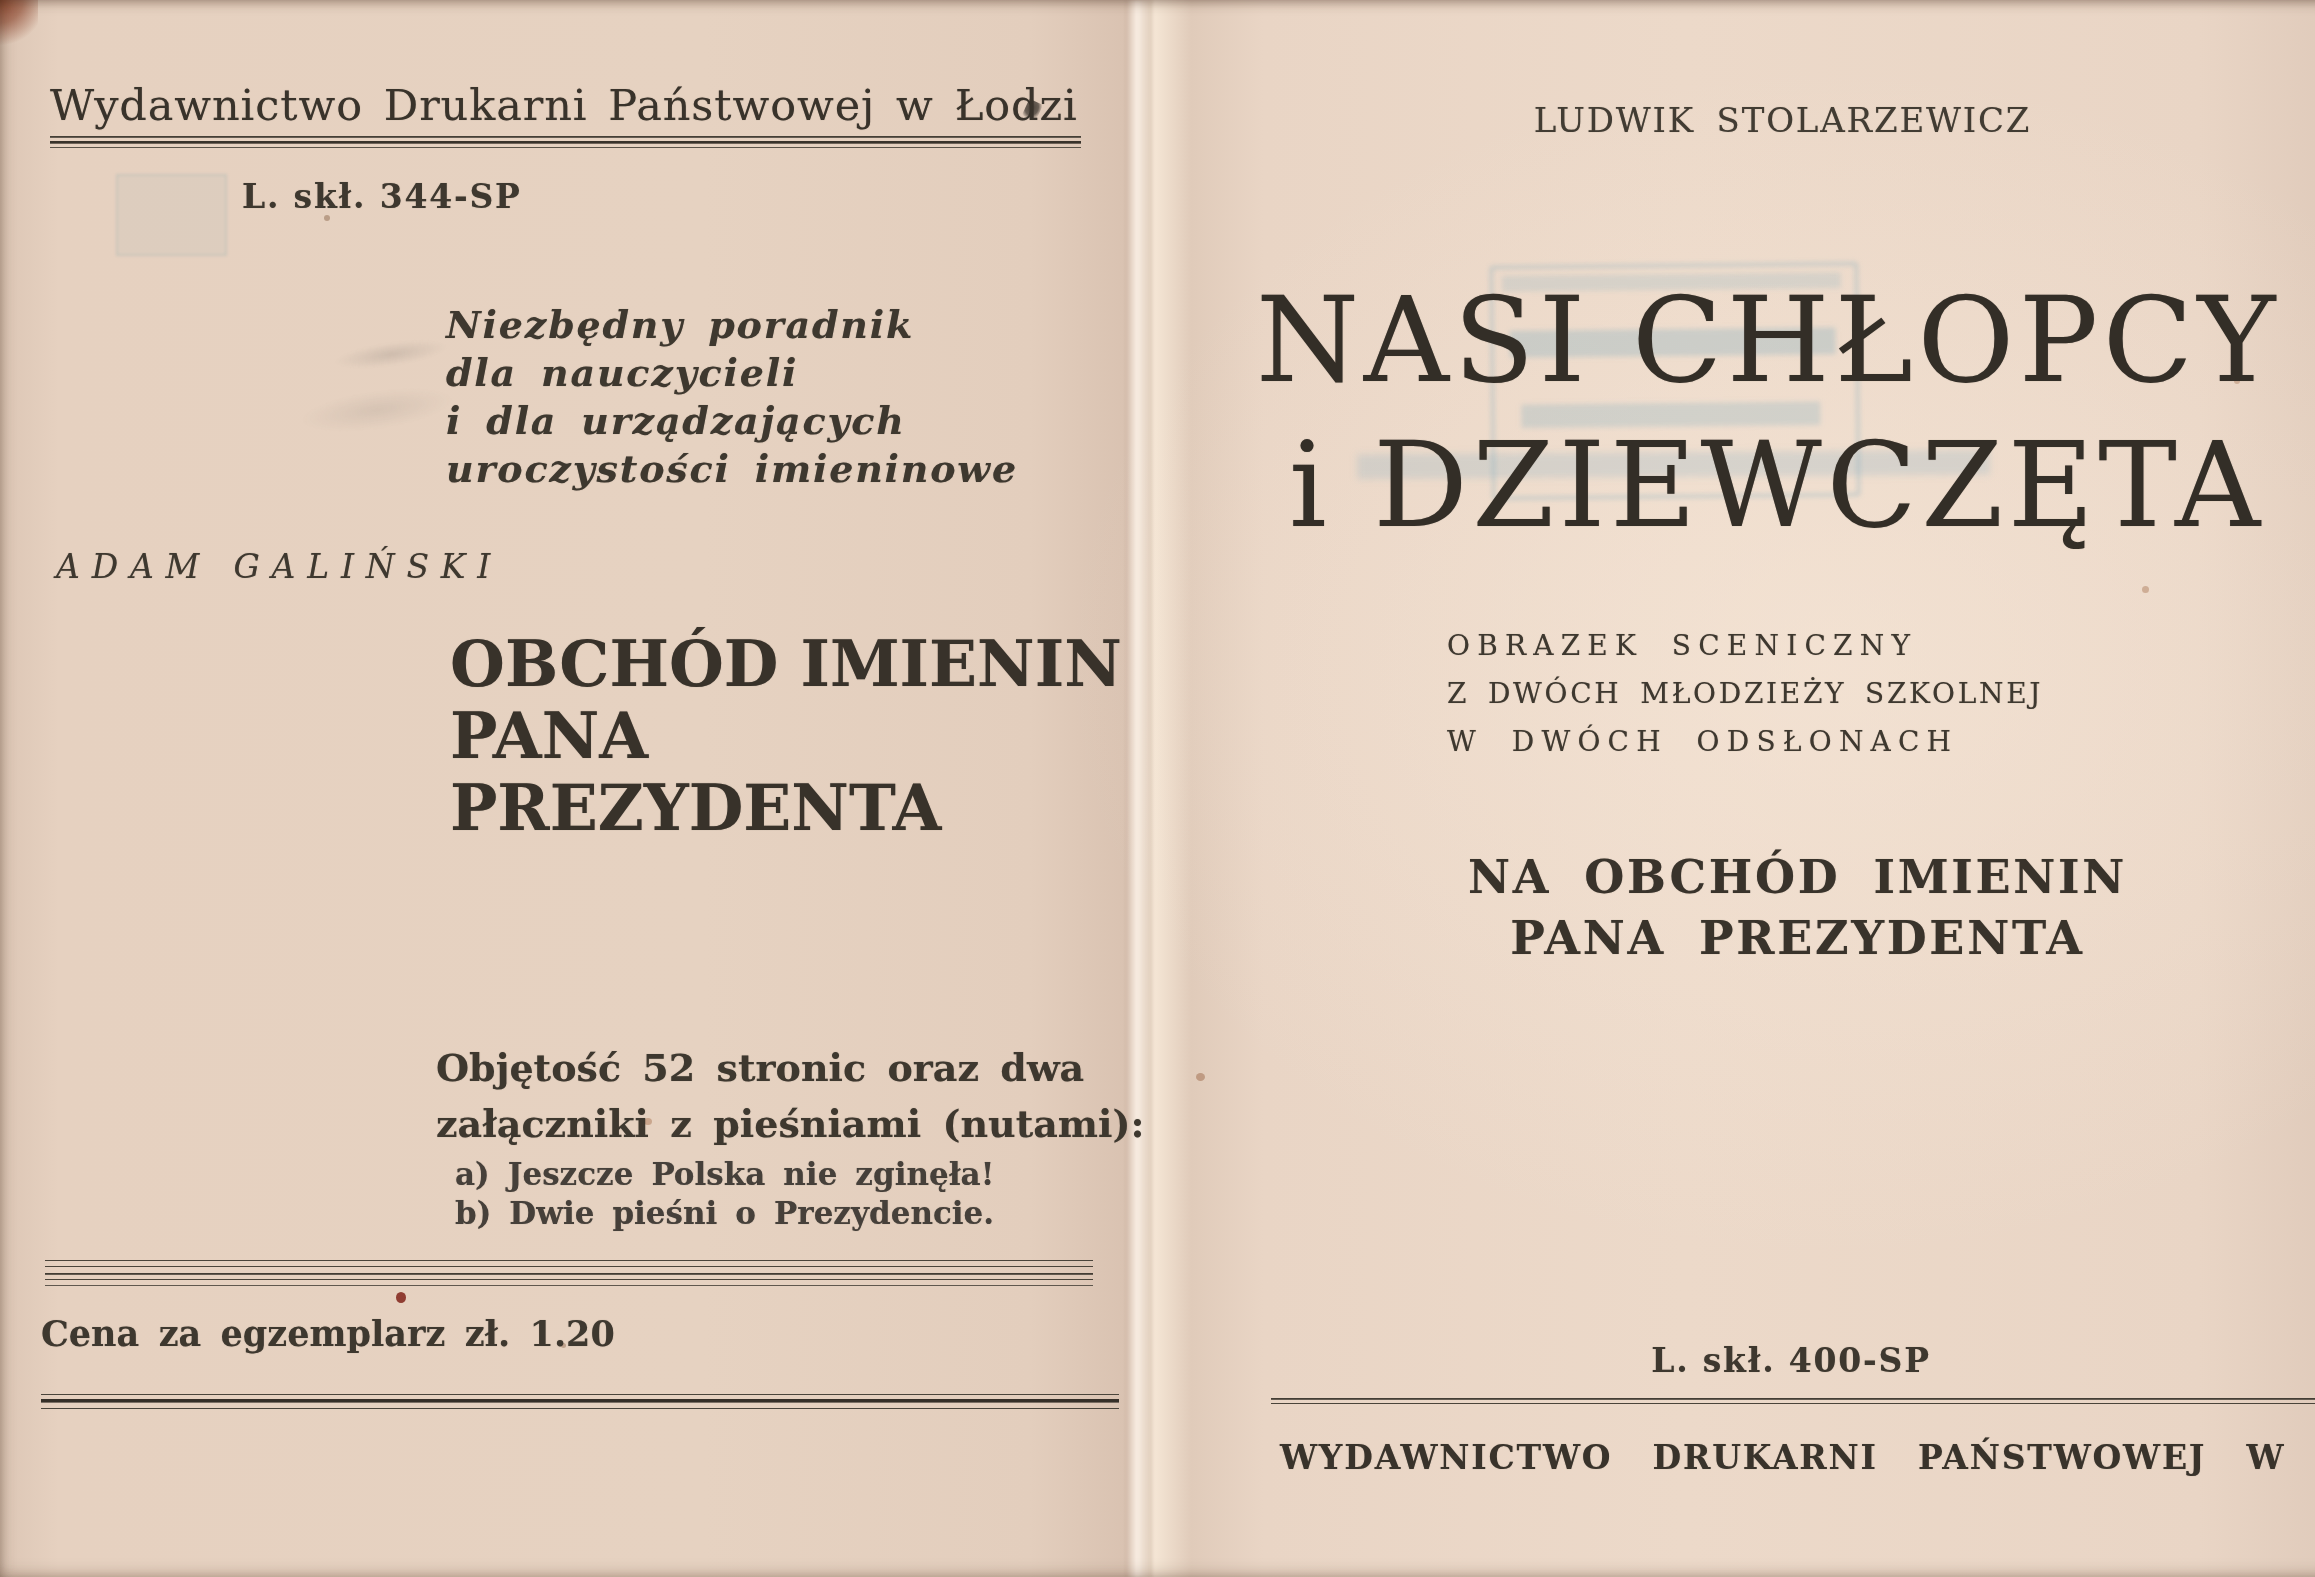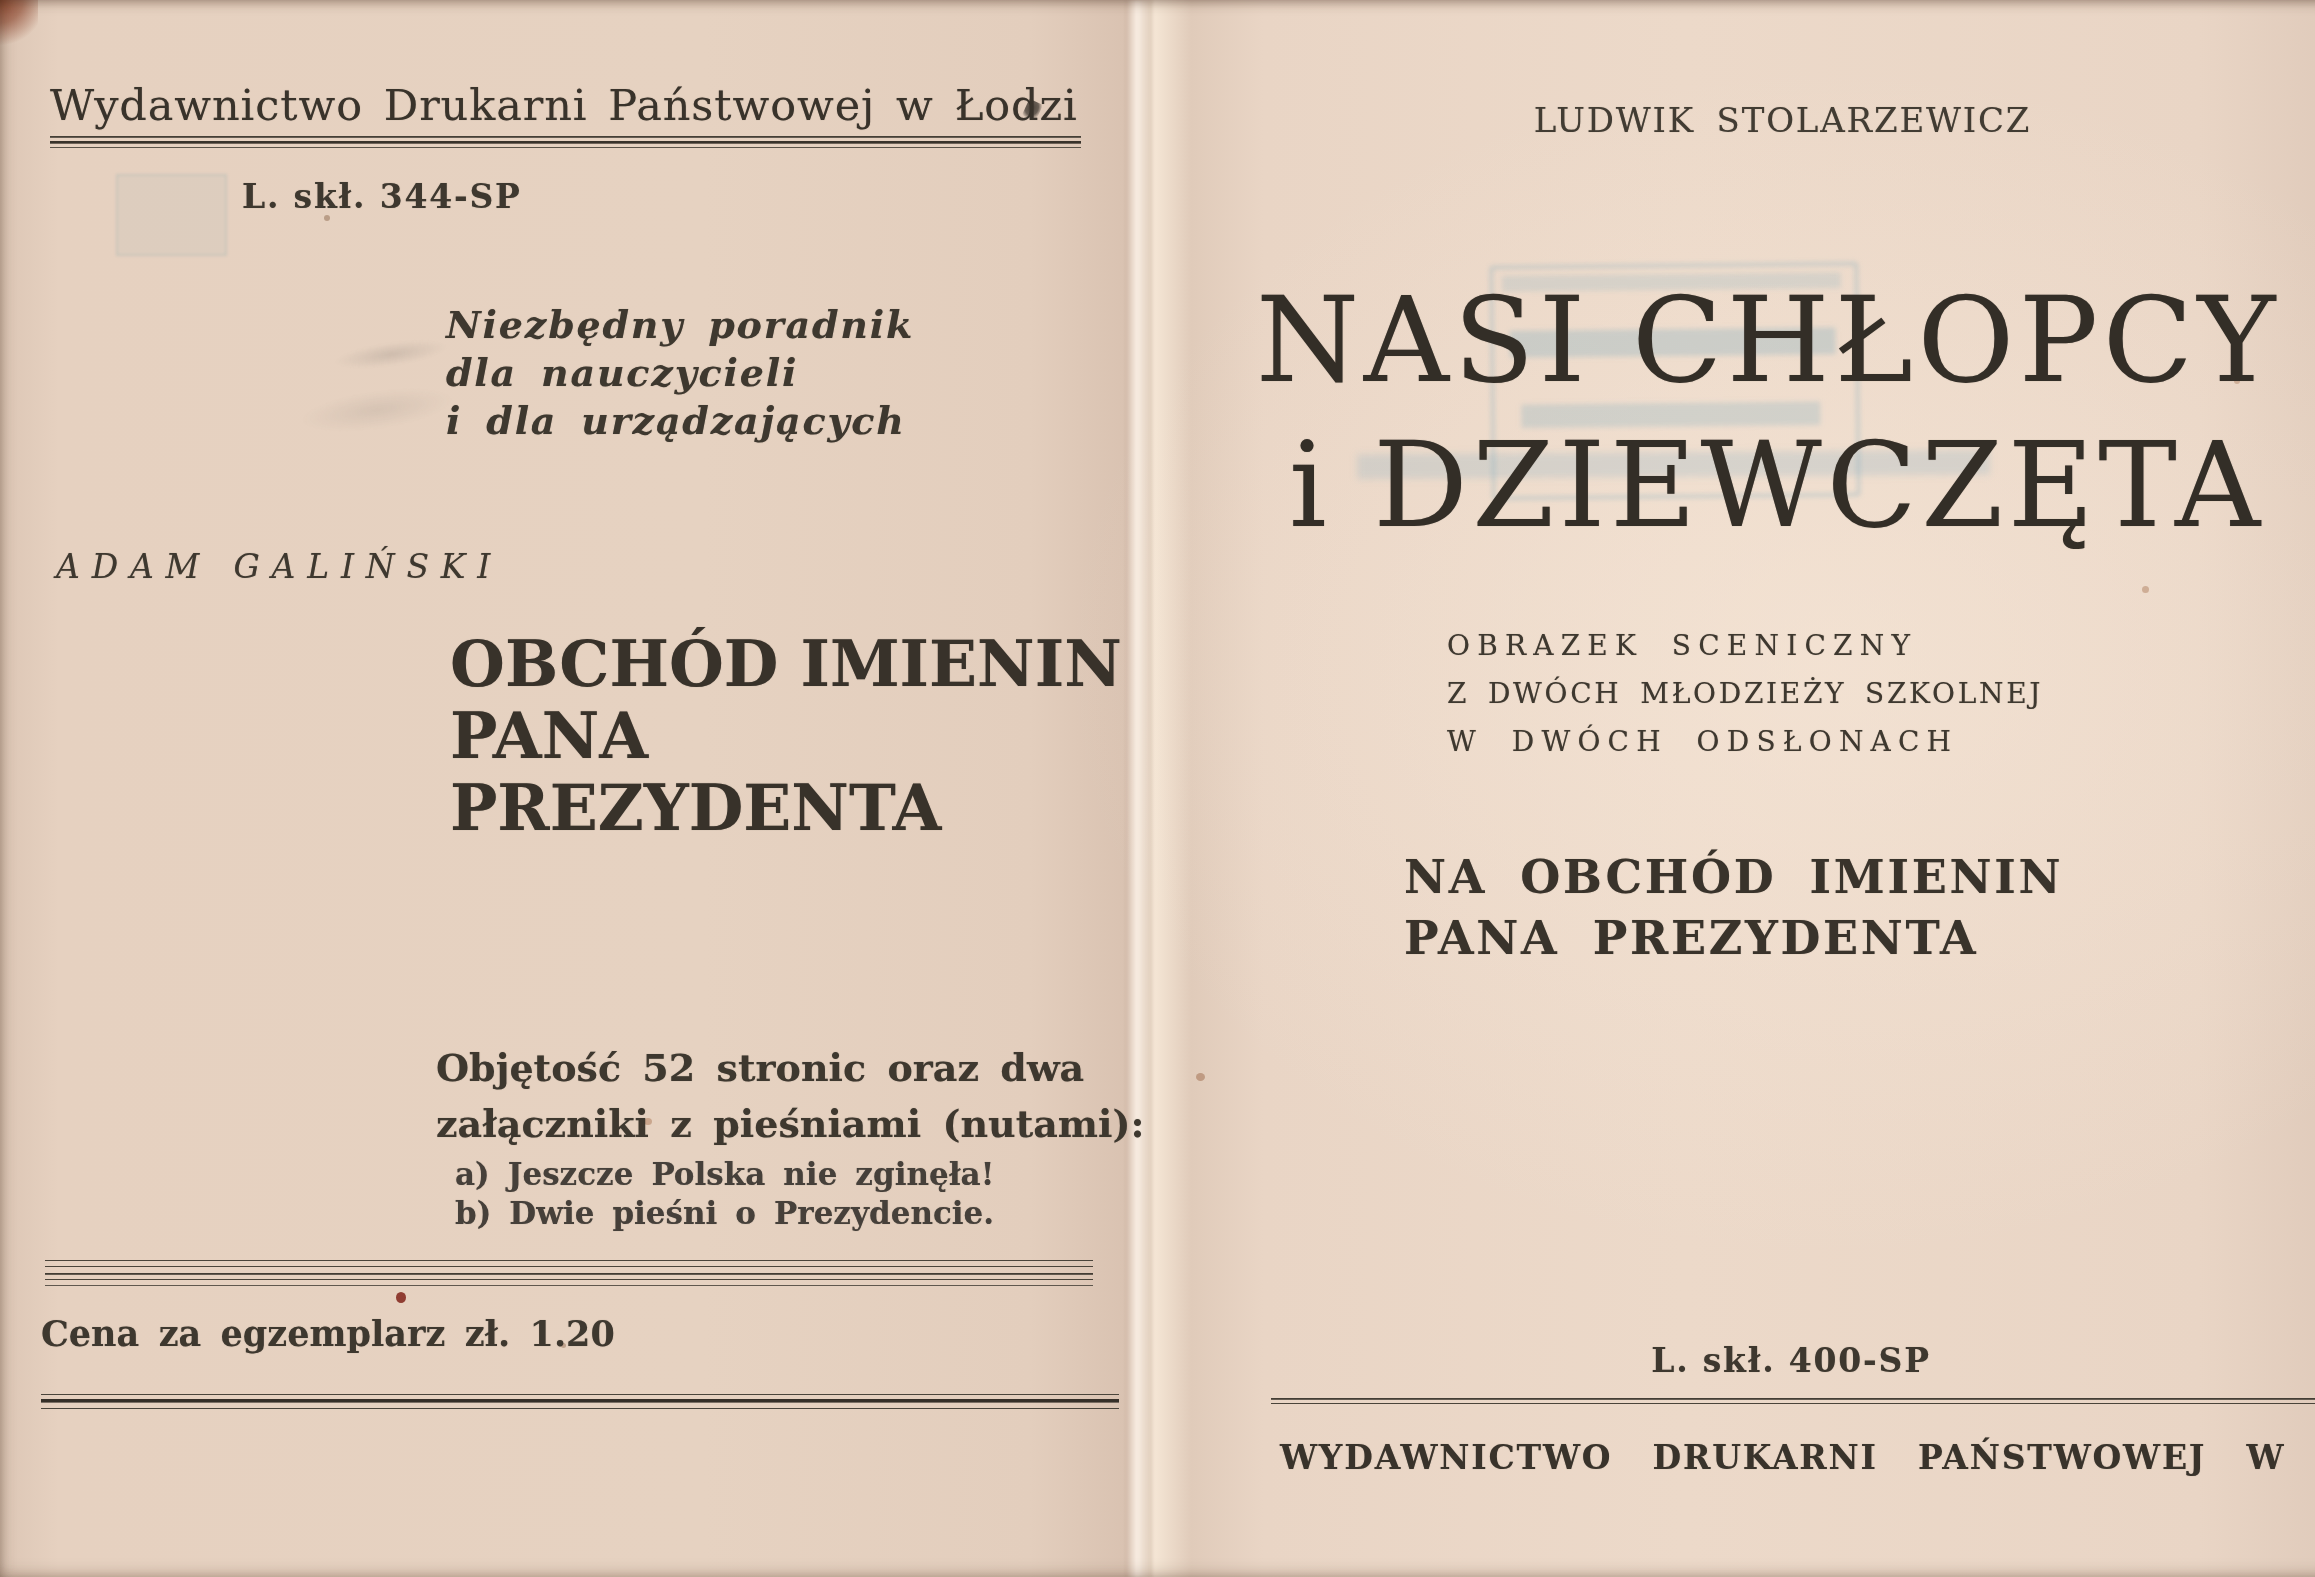--- a/index.html
+++ b/index.html
@@ -58,21 +58,21 @@
       linear-gradient(#352f28,#352f28) 0 5.4px/100% 3.6px no-repeat,
       linear-gradient(#4a443a,#4a443a) 0 13.6px/100% 1.4px no-repeat;}
 
   
   .author-right{top:100px;left:1484px;width:597px;text-align:center;font-size:34px;letter-spacing:1.8px;word-spacing:9px;color:#423c33;}
   .title-right-1{top:271px;left:1256px;font-size:118px;letter-spacing:4.5px;color:#332e27;}
   .title-right-2{top:416px;left:1253px;font-size:118px;letter-spacing:4.5px;color:#332e27;margin-left:36px;}
   .subtitle-right{top:622px;left:1447px;width:660px;text-align:left;font-size:28px;line-height:48px;}
   .sr-wide{letter-spacing:7.2px;word-spacing:12.7px;}
   .sr-mid{letter-spacing:2.7px;word-spacing:7.2px;}
-  .occasion{top:847px;left:1404px;width:715px;text-align:left;font-size:46px;font-weight:bold;line-height:61px;letter-spacing:2.7px;word-spacing:14.5px;color:#39332b;}
+  .occasion{top:847px;left:1440px;width:715px;text-align:center;font-size:46px;font-weight:bold;line-height:61px;letter-spacing:2.7px;word-spacing:14.5px;color:#39332b;}
   .cat-right{top:1341px;left:1583px;width:416px;text-align:center;font-size:33px;font-weight:bold;letter-spacing:1.8px;}
   .footer-rule{top:1398px;left:1271px;width:1045px;height:7.2px;
     background:
       linear-gradient(#443e35,#443e35) 0 0/100% 1.8px no-repeat,
       linear-gradient(#4a443a,#4a443a) 0 5.4px/100% 1.4px no-repeat;}
   .pub-footer{top:1438px;left:1280px;width:1022px;font-size:33px;font-weight:bold;letter-spacing:1.8px;word-spacing:27px;color:#39332b;white-space:nowrap;}
 
   
   .gutter-hi{position:absolute;top:0;left:1125px;width:27px;height:100%;
     background:linear-gradient(90deg,rgba(120,85,60,0.10),rgba(255,246,236,0.8) 45%,rgba(120,85,60,0.12));
@@ -129,20 +129,21 @@
 
   <div>
     <div class="t pub-header">Wydawnictwo Drukarni Państwowej w Łodzi</div>
     <div class="rule header-rule"></div>
     <div class="t cat-left">L. skł. 344-SP</div>
 
     <div class="t tagline">
       <div>Niezbędny poradnik</div>
       <div>dla nauczycieli</div>
       <div>i dla urządzających</div>
+      <div>uroczystości imieninowe</div>
     </div>
 
     <div class="t author-left">ADAM GALIŃSKI</div>
 
     <div class="t title-left">
       <div>OBCHÓD IMIENIN</div>
       <div>PANA</div>
       <div>PREZYDENTA</div>
     </div>
 

